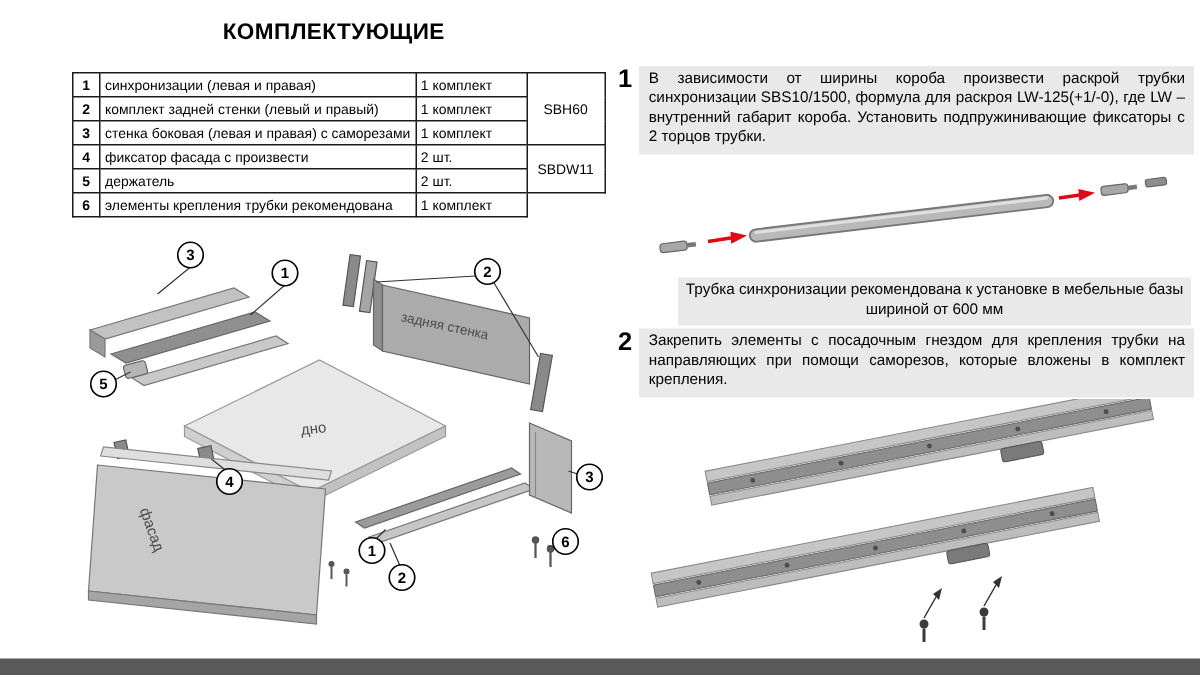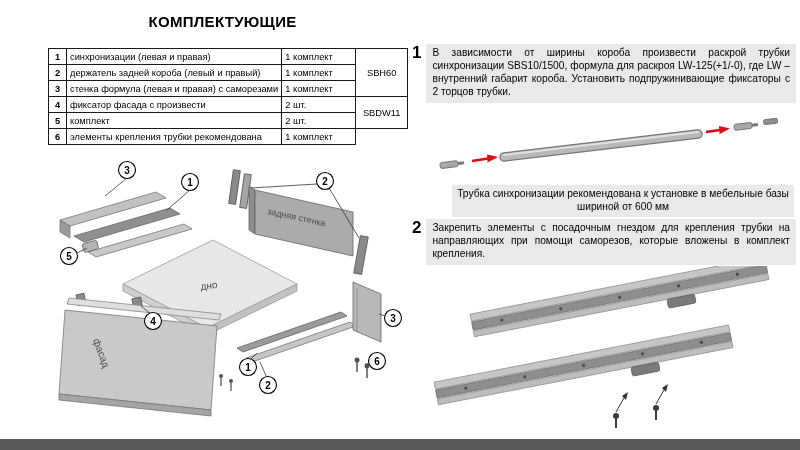--- a/index.html
+++ b/index.html
@@ -50,37 +50,37 @@
       </colgroup>
     <tbody>
       <tr>
         <td class="num">1</td>
         <td class="desc">синхронизации (левая и правая)</td>
         <td class="qty">1 комплект</td>
         <td class="code" rowspan="3">SBH60</td>
       </tr>
       <tr>
         <td class="num">2</td>
-        <td class="desc">держатель задней короба (левый и правый)</td>
+        <td class="desc">комплект задней стенки (левый и правый)</td>
         <td class="qty">1 комплект</td>
       </tr>
       <tr>
         <td class="num">3</td>
-        <td class="desc">стенка формула (левая и правая) с саморезами</td>
+        <td class="desc">стенка боковая (левая и правая) с саморезами</td>
         <td class="qty">1 комплект</td>
       </tr>
       <tr>
         <td class="num">4</td>
         <td class="desc">фиксатор фасада с произвести</td>
         <td class="qty">2 шт.</td>
         <td class="code" rowspan="2">SBDW11</td>
       </tr>
       <tr>
         <td class="num">5</td>
-        <td class="desc">комплект</td>
+        <td class="desc">держатель</td>
         <td class="qty">2 шт.</td>
       </tr>
       <tr>
         <td class="num">6</td>
         <td class="desc">элементы крепления трубки рекомендована</td>
         <td class="qty">1 комплект</td>
       </tr>
     </tbody>
   </table>
 

